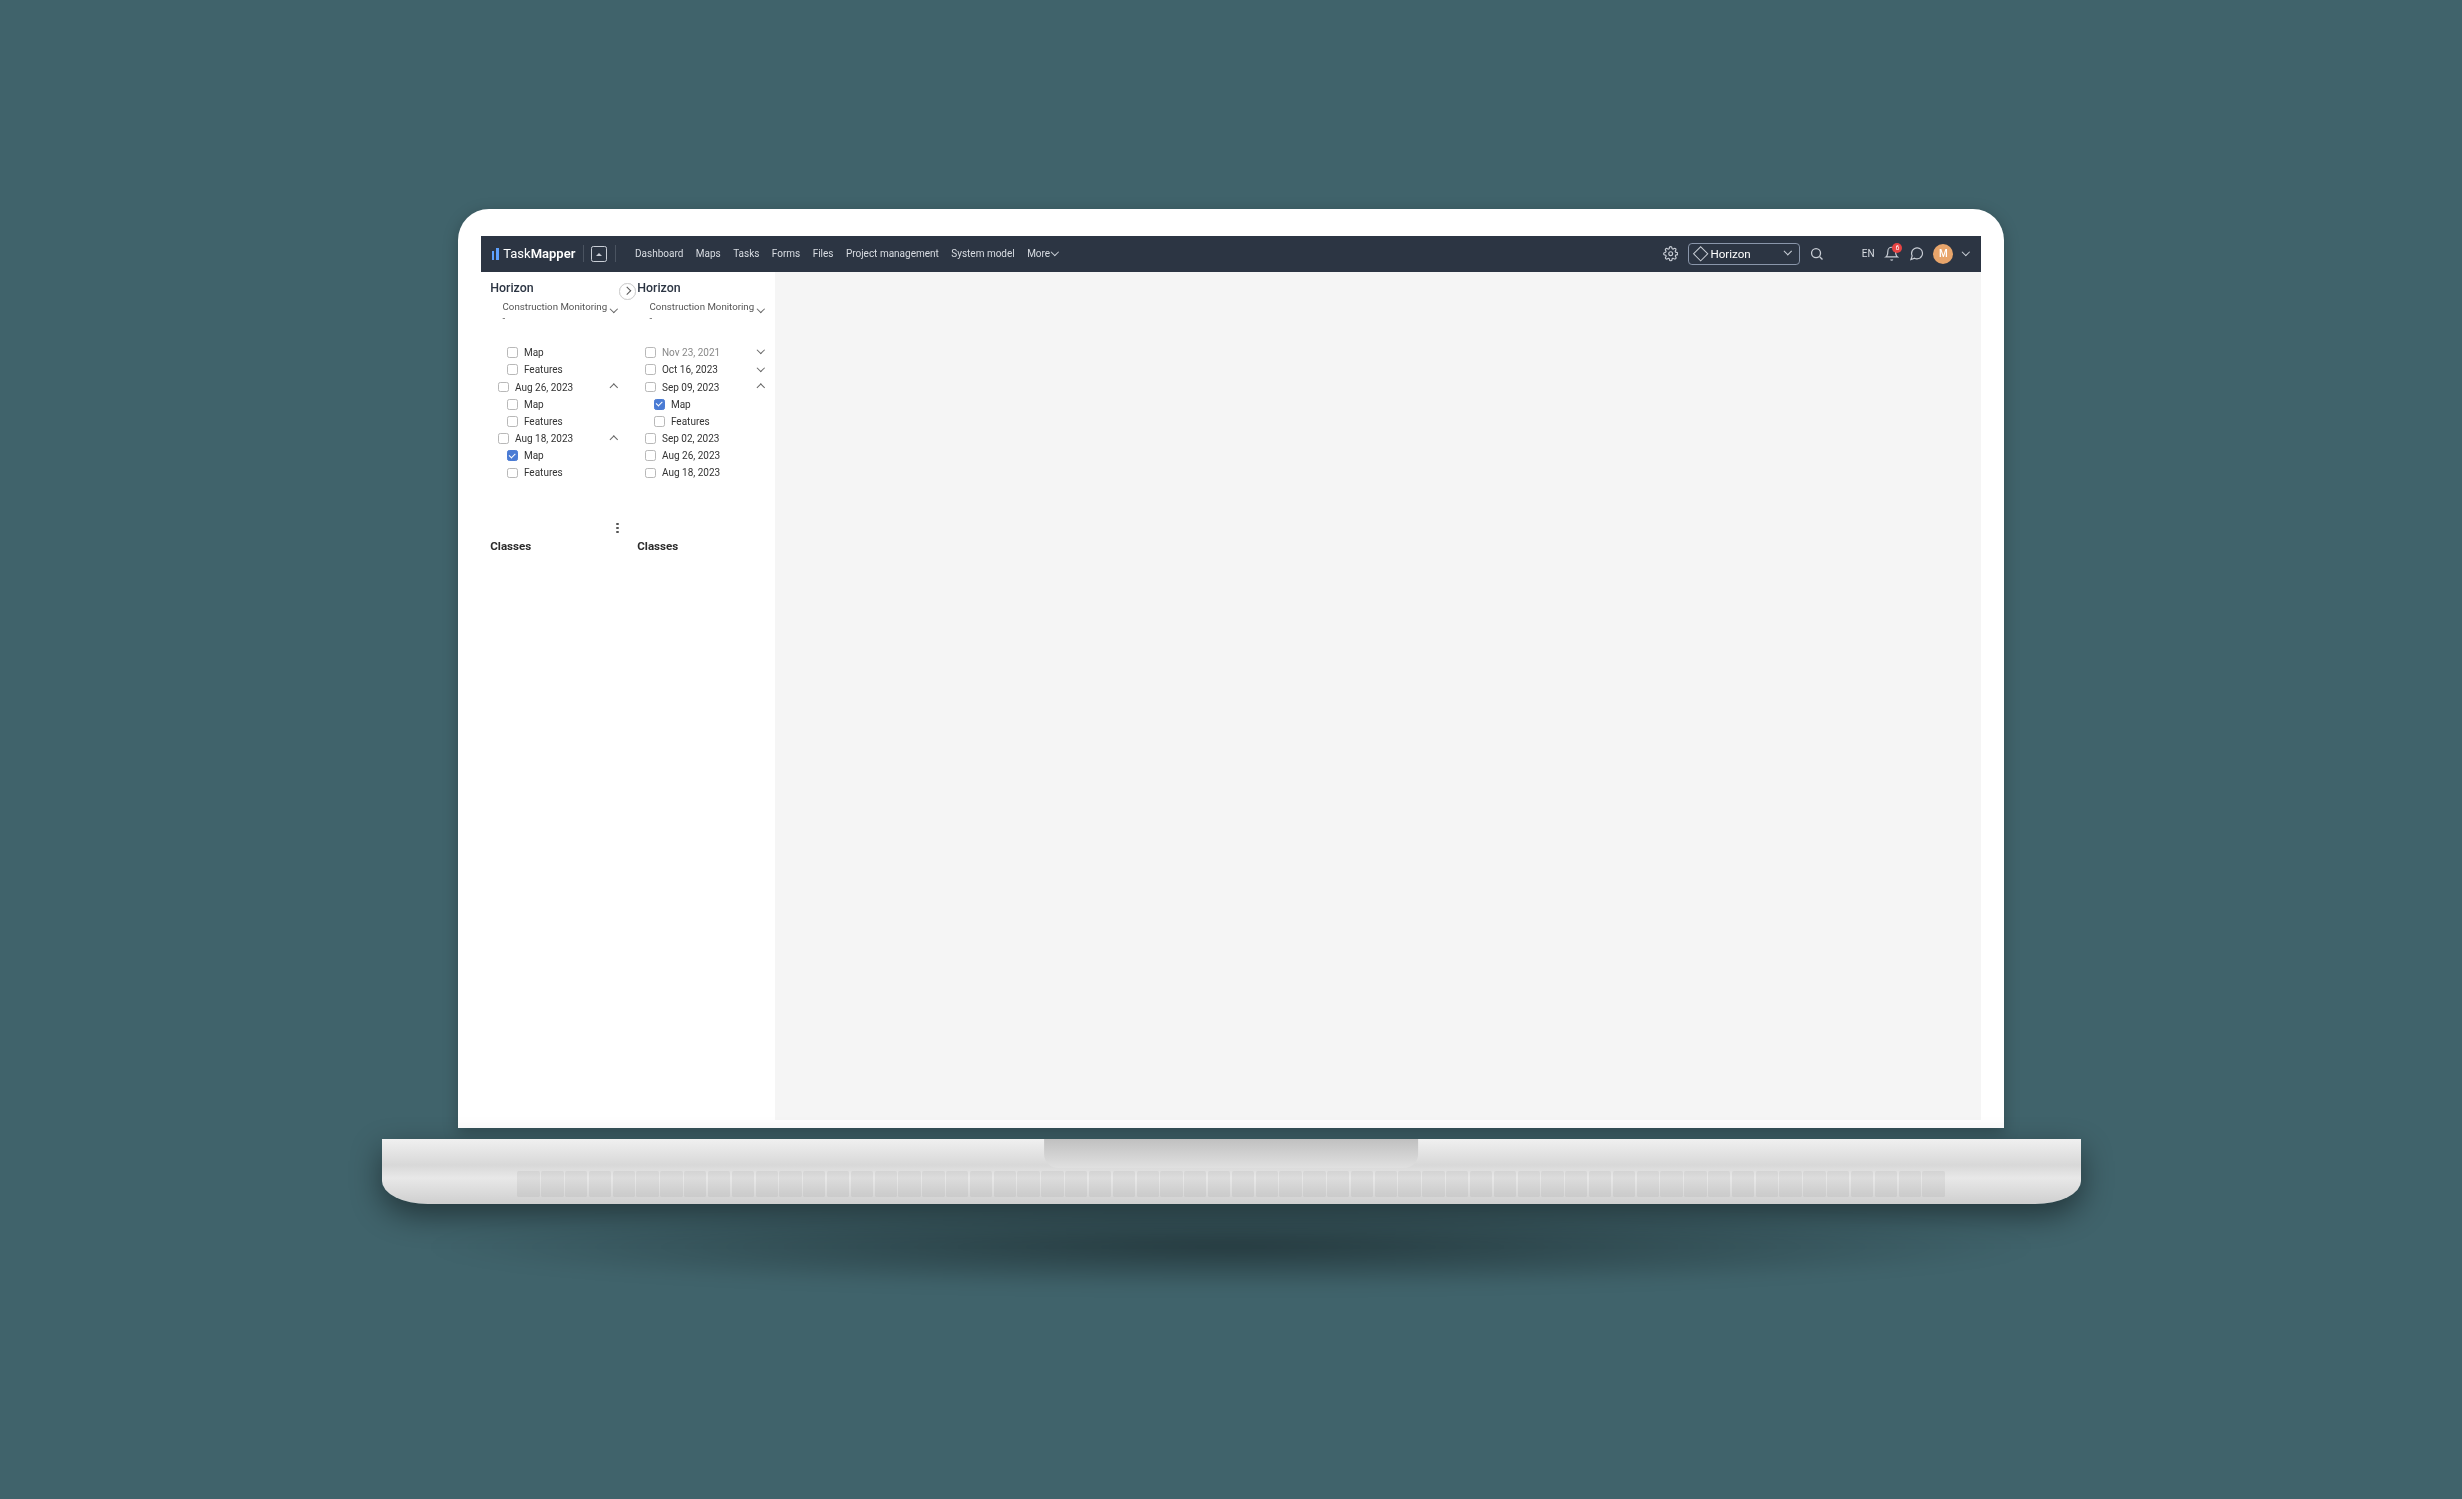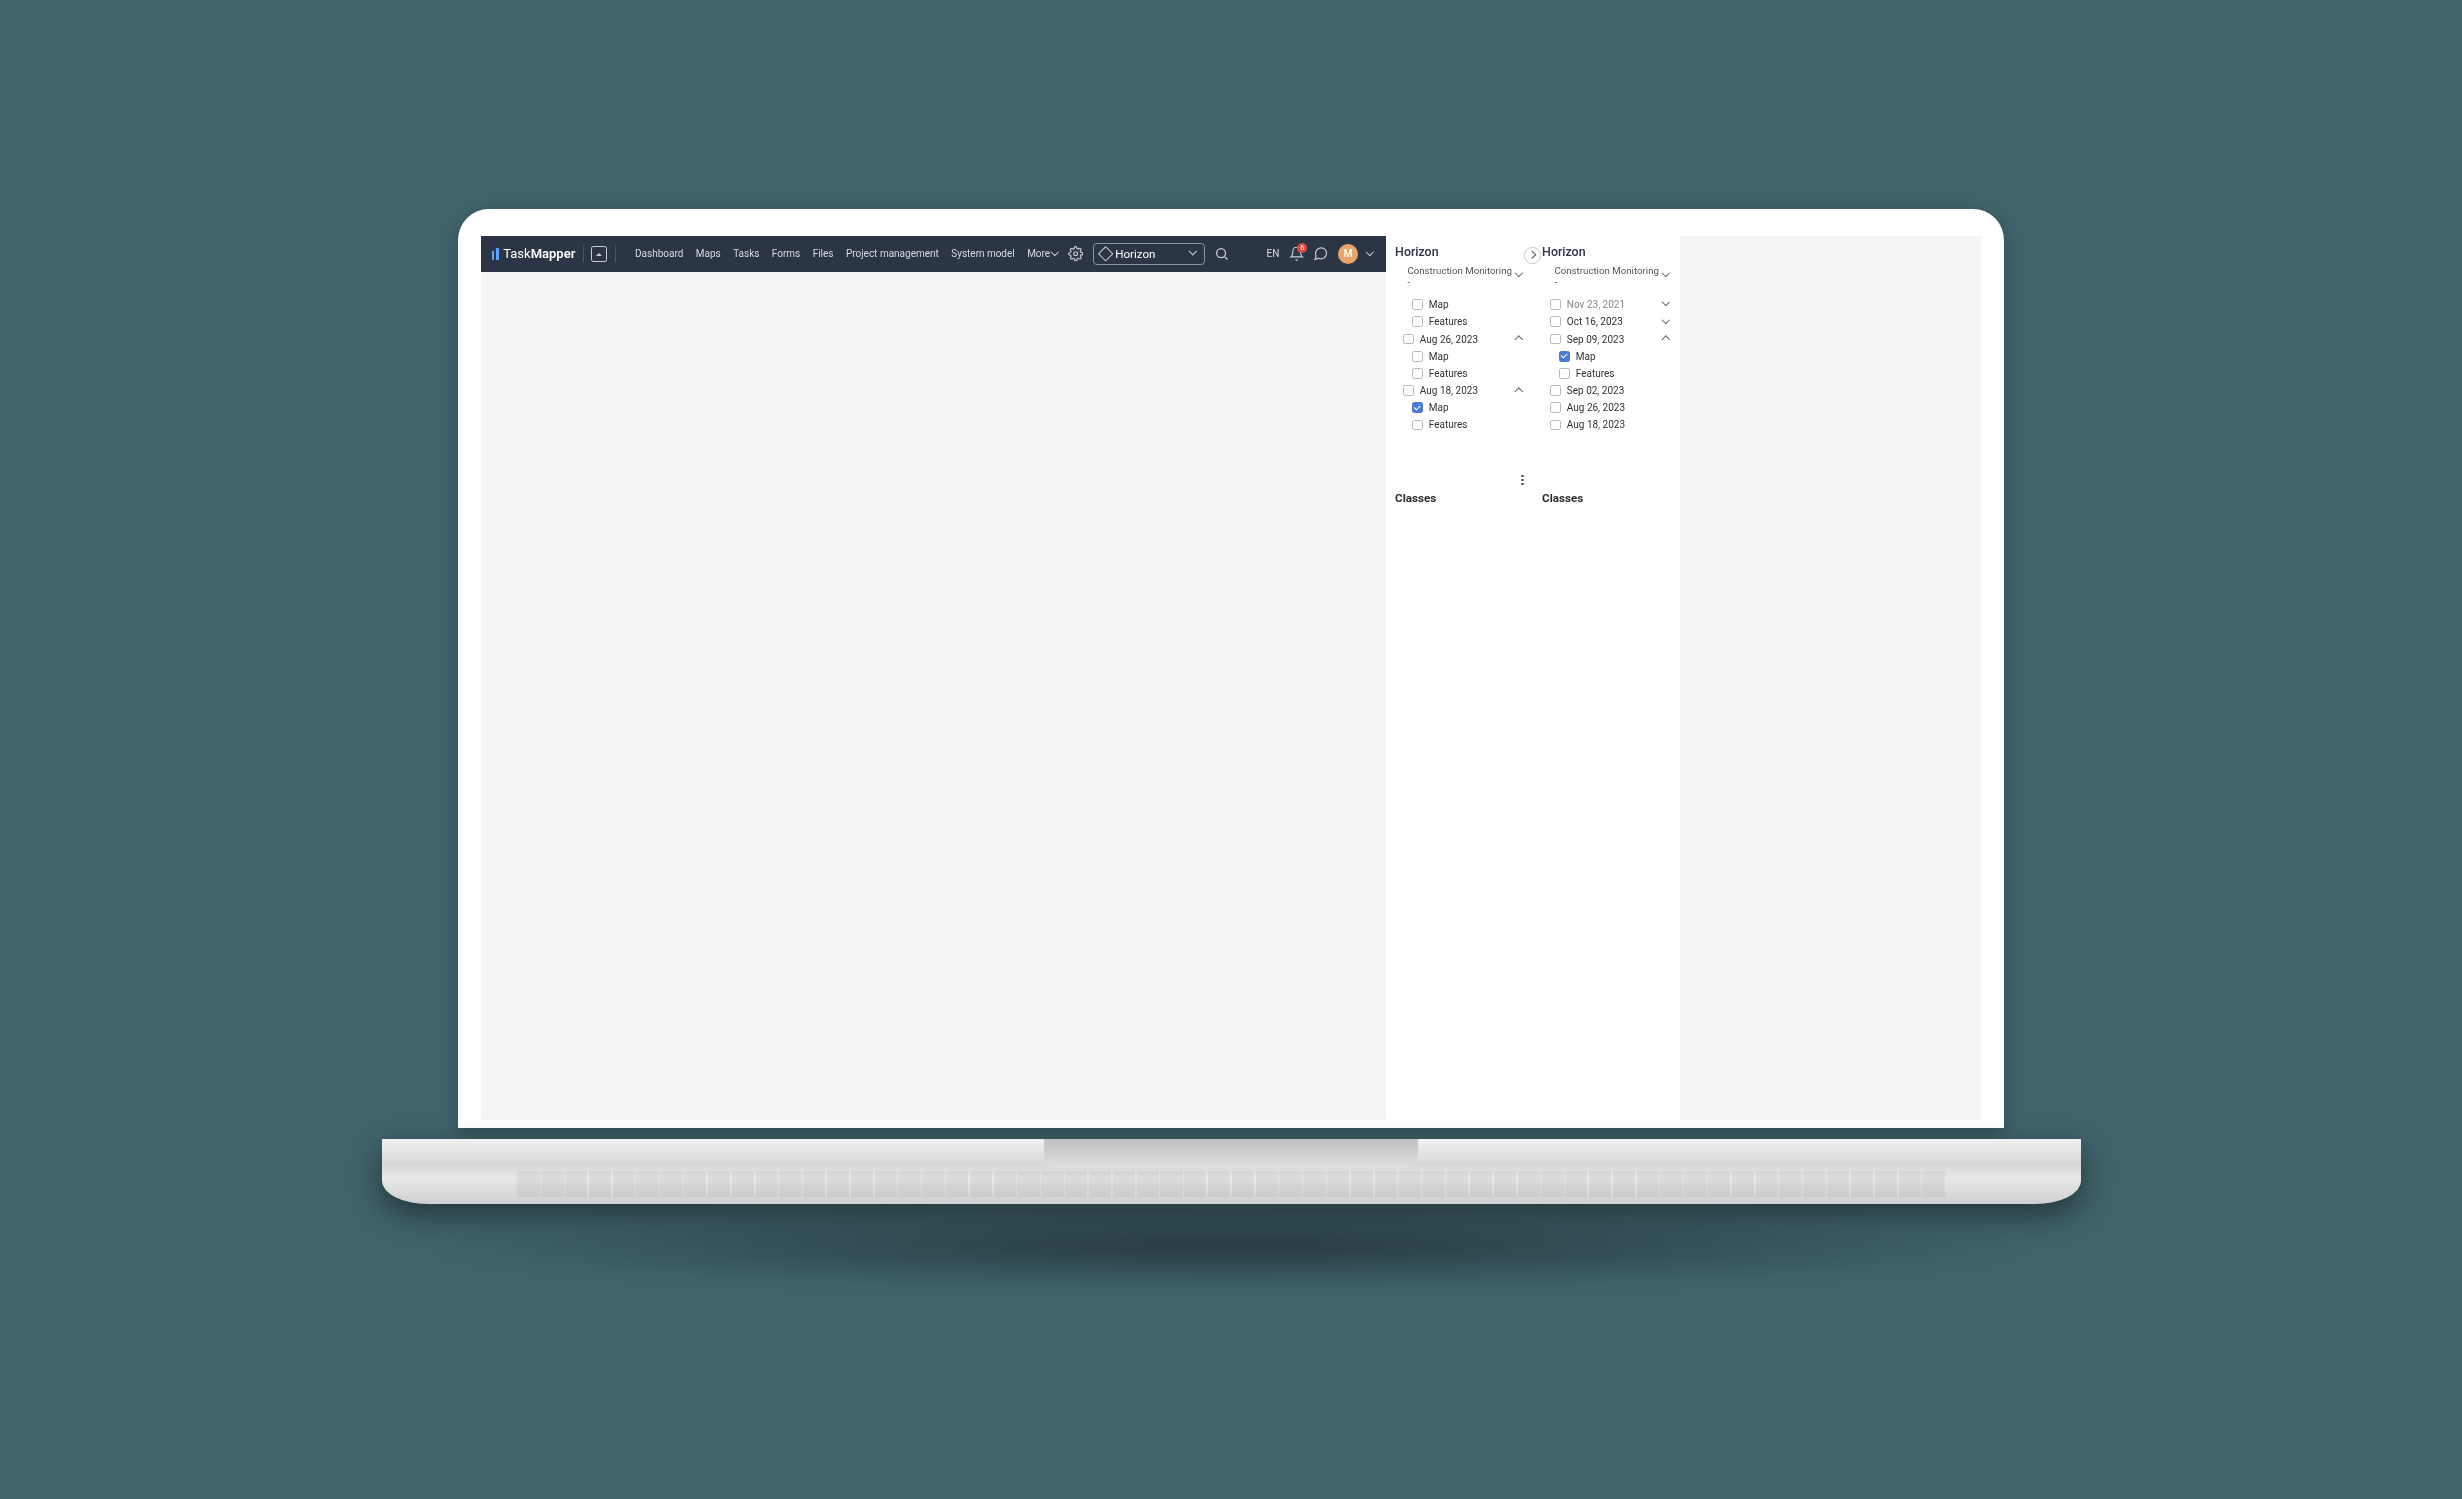--- a/index.html
+++ b/index.html
@@ -28,21 +28,21 @@
     display:flex;gap:1.5px;
   }
   .laptop-keyboard span{flex:1;background:rgba(0,0,0,.05);border-radius:1.5px;}
   .laptop-shadow{
     position:absolute;bottom:0;left:2%;right:2%;height:8%;
     background:radial-gradient(ellipse at center,rgba(0,0,0,.4),transparent 70%);
     filter:blur(6.2px);z-index:-1;
   }
 
   
-  .app{width:100%;height:100%;display:flex;flex-direction:row;background:#f5f5f5;font-size:10.8px;}
+  .app{width:100%;height:100%;display:flex;flex-direction:column;background:#f5f5f5;font-size:10.8px;}
   .topbar{
     background:#2c3543;color:#c9ced6;display:flex;align-items:center;
     padding:0 10.8px;height:36px;gap:7.7px;flex-shrink:0;
   }
   .logo{display:flex;align-items:center;gap:4.6px;}
   .logo-bars{display:flex;gap:2.3px;align-items:flex-end;}
   .logo-bars i{width:2.3px;background:#5ea1ff;display:block;}
   .logo-bars i:nth-child(1){height:8.5px;}
   .logo-bars i:nth-child(2){height:11.6px;}
   .logo-text{font-size:13px;color:#fff;font-weight:400;}
@@ -79,21 +79,21 @@
   .sb-collapse{
     position:absolute;top:10.8px;width:17px;height:17px;border-radius:50%;
     background:#fff;border:0.8px solid #d0d0d0;display:flex;align-items:center;justify-content:center;
     cursor:pointer;z-index:5;
   }
   .sb-collapse.left{right:-8.5px;}
   .sb-collapse.right{left:-8.5px;}
   .sb-collapse::before{content:"";width:4.6px;height:4.6px;border-right:1.2px solid #555;border-bottom:1.2px solid #555;}
   .sb-collapse.left::before{transform:rotate(135deg);margin-left:1.5px;}
   .sb-collapse.right::before{transform:rotate(-45deg);margin-right:1.5px;}
-  .tree{padding:3.1px 0;overflow:auto;flex:0 0 auto;}
+  .tree{padding:3.1px 0;overflow:auto;flex:0 0 auto;margin-top:12px;}
   .tree-row{display:flex;align-items:center;padding:3.1px 9.3px 3.1px 17px;font-size:10px;color:#333;cursor:pointer;gap:6.2px;}
   .tree-row.child{padding-left:26px;}
   .tree-row.partial{color:#888;}
   .chk{width:10.8px;height:10.8px;border:1.2px solid #b8b8b8;border-radius:2.3px;flex-shrink:0;display:flex;align-items:center;justify-content:center;}
   .chk.checked{background:#4a7bd4;border-color:#4a7bd4;}
   .chk.checked::before{content:"";width:3.1px;height:5.4px;border-right:1.5px solid #fff;border-bottom:1.5px solid #fff;transform:rotate(45deg);margin-top:-1.5px;}
   .row-exp{margin-left:auto;width:7.7px;height:7.7px;}
   .row-exp::before{content:"";display:block;width:4.6px;height:4.6px;border-right:1.2px solid #666;border-bottom:1.2px solid #666;}
   .row-exp.down::before{transform:rotate(45deg);margin-top:-1.5px;}
   .row-exp.up::before{transform:rotate(-135deg);margin-top:2.3px;}

